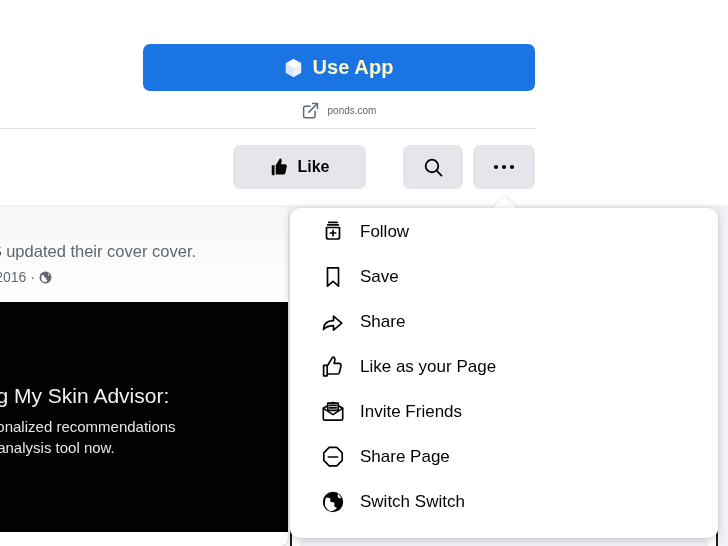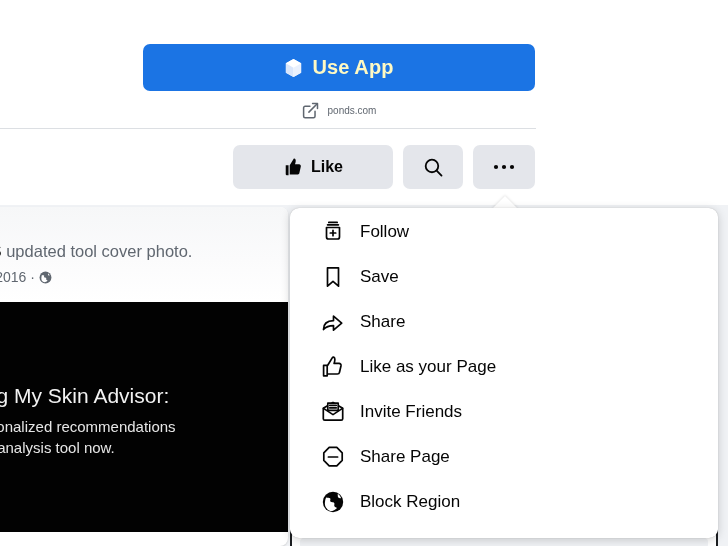--- a/index.html
+++ b/index.html
@@ -100,21 +100,21 @@
     align-items: center;
     justify-content: center;
     gap: 8px;
     cursor: pointer;
     color: #050505;
     font-size: 16px;
     font-weight: bold;
     font-family: "Liberation Sans", sans-serif;
     padding: 0;
   }
-  .btn-like   { left: 233px; top: 16px; width: 160px; }
+  .btn-like   { left: 233px; top: 16px; width: 133px; }
   .btn-search { left: 403px; top: 16px; width: 60px; }
   .btn-more   { left: 473px; top: 16px; width: 62px; }
 
   
   .feed-bg {
     position: absolute;
     left: 0;
     top: 205px;
     width: 728px;
     height: 341px;
@@ -336,21 +336,21 @@
         </svg>
       </span>
     </button>
   </div>
 
   <div class="feed-bg"></div>
 
   <div class="post-card">
     <div class="post-header">
       <div class="post-title">
-        <b>OND'S</b><span> updated tool cover photo.</span>
+        <b>OND'S</b><span> updated their cover cover.</span>
       </div>
       <div class="post-meta">
         <span>uly 26, 2016 ·</span>
         <span>
           <svg width="13" height="13" viewBox="0 0 14 14" fill="#606770">
             <circle cx="7" cy="7" r="6.4"></circle>
             <path d="M3.2 4.4c1 .4 1.6 0 2.2.5.5.5-.3 1.2.2 1.8.6.6 1.6.1 2.1.8.4.6-.3 1.4.2 2 .3.4.9.4 1.3.7-.8 1.1-2.1 1.8-3.6 1.8A4.4 4.4 0 0 1 2.6 7c0-.95.22-1.84.6-2.6z" fill="#ffffff"></path>
             <path d="M9.6 2.4c.9.5 1.6 1.4 1.9 2.4-.5.3-1.1.1-1.5-.3-.5-.5-.1-1.3-.4-2.1z" fill="#ffffff"></path>
           </svg>
         </span>
@@ -433,18 +433,18 @@
     </div>
 
     <div class="menu-item" style="top:271px">
       <span class="mi-icon">
         <svg width="26" height="26" viewBox="0 0 26 26" fill="#050505">
           <circle cx="13" cy="13" r="10.2"></circle>
           <path d="M6.1 8.4c1.8.7 2.9 0 4 .9.9 1-.5 2.2.3 3.3 1.1 1.1 2.9.2 3.8 1.4.7 1.1-.5 2.5.4 3.6.5.7 1.6.7 2.3 1.3-1.4 2-3.8 3.2-6.5 3.2A8 8 0 0 1 5 13c0-1.7.4-3.3 1.1-4.6z" fill="#ffffff"></path>
           <path d="M17.6 4.7c1.6.9 2.9 2.5 3.4 4.3-.9.5-2 .2-2.7-.5-.9-.9-.2-2.4-.7-3.8z" fill="#ffffff"></path>
         </svg>
       </span>
-      <span class="mi-label">Block Region</span>
+      <span class="mi-label">Switch Switch</span>
     </div>
 
   </div>
 
 </div>
 
 </body></html>

